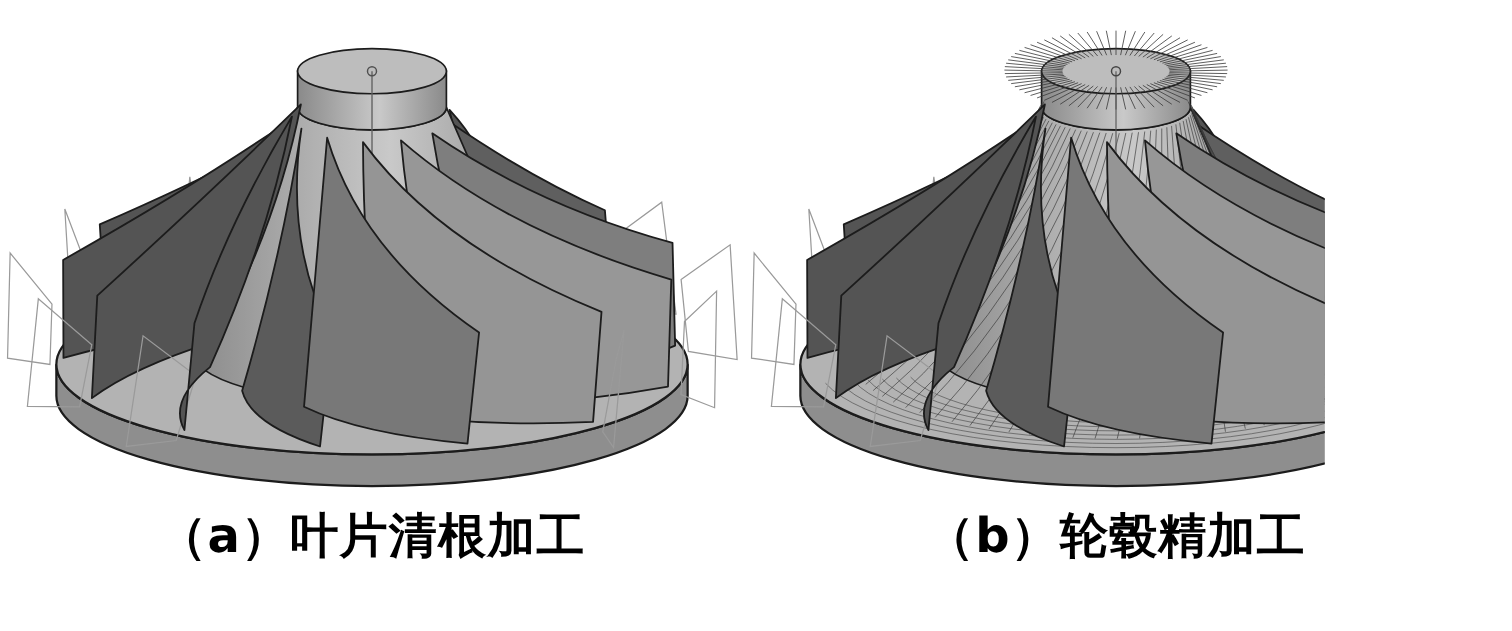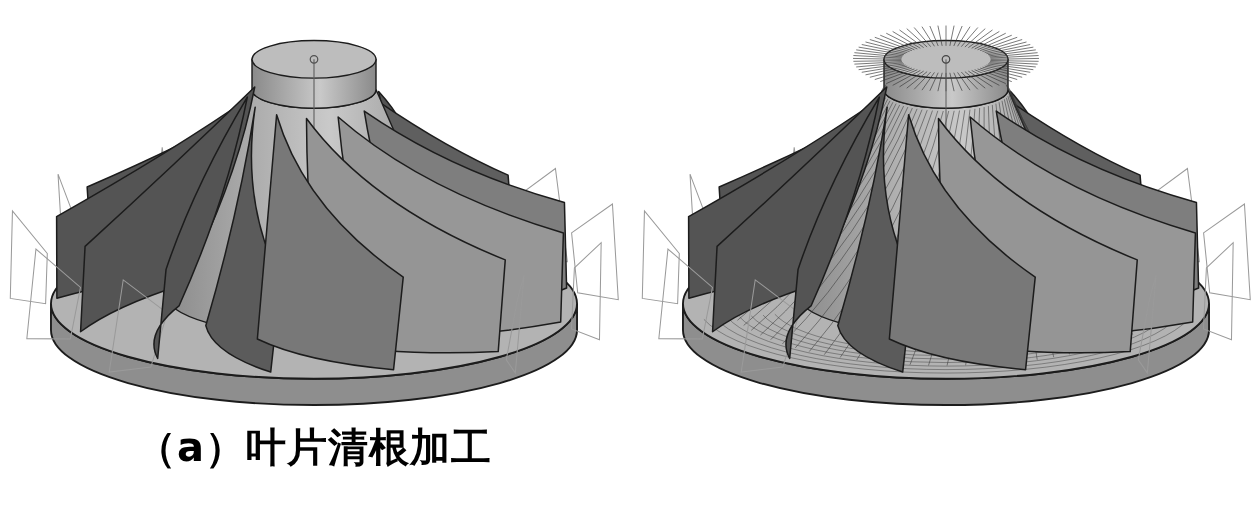--- a/index.html
+++ b/index.html
@@ -1,17 +1,17 @@
 <!DOCTYPE html>
 <html><head>
 <meta charset="utf-8">
 <style>
   html,body{margin:0;padding:0;background:#ffffff;}
   .page{
-    width:1260px;height:526px;background:#ffffff;overflow:hidden;
+    width:1104px;height:526px;background:#ffffff;overflow:hidden;
     display:flex;flex-direction:row;justify-content:space-between;align-items:flex-start;
     font-family:"DejaVu Sans","Liberation Sans",sans-serif;
   }
   .fig{width:628px;display:flex;flex-direction:column;align-items:center;}
   .fig svg{width:620px;height:412px;display:block;margin-top:6px;}
   .caption{
     font-size:40px;font-weight:700;color:#000;text-align:center;
     line-height:1.15;margin-top:6px;letter-spacing:1px;white-space:nowrap;
   }
 </style>
@@ -223,15 +223,16 @@
         <path d="M 363.5 135.1 Q 456.4 199.3 576.6 232.3 L 578.9 323.4 Q 520.0 348.6 434.7 359.0 Q 381.1 246.3 363.5 135.1 Z" fill="rgb(126,126,126)" stroke="#1c1c1c" stroke-width="1.6" stroke-linejoin="round"></path>
         <polygon points="153.8,350.1 106.9,314.7 92.0,412.9 136.3,407.6" fill="none" stroke="#9a9a9a" stroke-width="1.1"></polygon>
         <path d="M 239.0 120.2 Q 182.1 215.6 152.5 303.6 L 143.6 398.4 Q 129.3 371.9 166.3 342.5 Q 218.1 227.2 239.0 120.2 Z" fill="rgb(84,84,84)" stroke="#1c1c1c" stroke-width="1.6" stroke-linejoin="round"></path>
         <polygon points="587.2,302.0 615.7,275.1 613.9,378.5 584.1,366.9" fill="none" stroke="#9a9a9a" stroke-width="1.1"></polygon>
         <path d="M 335.7 141.4 Q 426.8 221.0 575.5 264.8 L 572.6 359.7 Q 479.6 376.7 385.2 375.2 Q 345.9 255.5 335.7 141.4 Z" fill="rgb(151,151,151)" stroke="#1c1c1c" stroke-width="1.6" stroke-linejoin="round"></path>
         <path d="M 247.4 130.9 Q 232.2 232.6 274.7 315.4 L 263.9 412.9 Q 202.5 393.2 194.8 363.5 Q 230.2 241.9 247.4 130.9 Z" fill="rgb(91,91,91)" stroke="#1c1c1c" stroke-width="1.6" stroke-linejoin="round"></path>
         <polygon points="526.6,335.4 533.6,309.9 524.3,413.8 514.7,399.9" fill="none" stroke="#9a9a9a" stroke-width="1.1"></polygon>
         <path d="M 302.0 142.9 Q 370.4 235.7 513.6 293.5 L 506.1 391.1 Q 400.2 396.0 318.4 381.9 Q 302.4 257.9 302.0 142.9 Z" fill="rgb(149,149,149)" stroke="#1c1c1c" stroke-width="1.6" stroke-linejoin="round"></path>
         <path d="M 270.2 139.0 Q 300.2 239.9 405.0 311.8 L 394.7 410.3 Q 300.2 401.9 249.7 377.7 Q 260.7 253.0 270.2 139.0 Z" fill="rgb(120,120,120)" stroke="#1c1c1c" stroke-width="1.6" stroke-linejoin="round"></path>
       </svg>
+    <figcaption class="caption">（b）轮毂精加工</figcaption>
   </figure>
 
 </div>
 
 </body></html>

